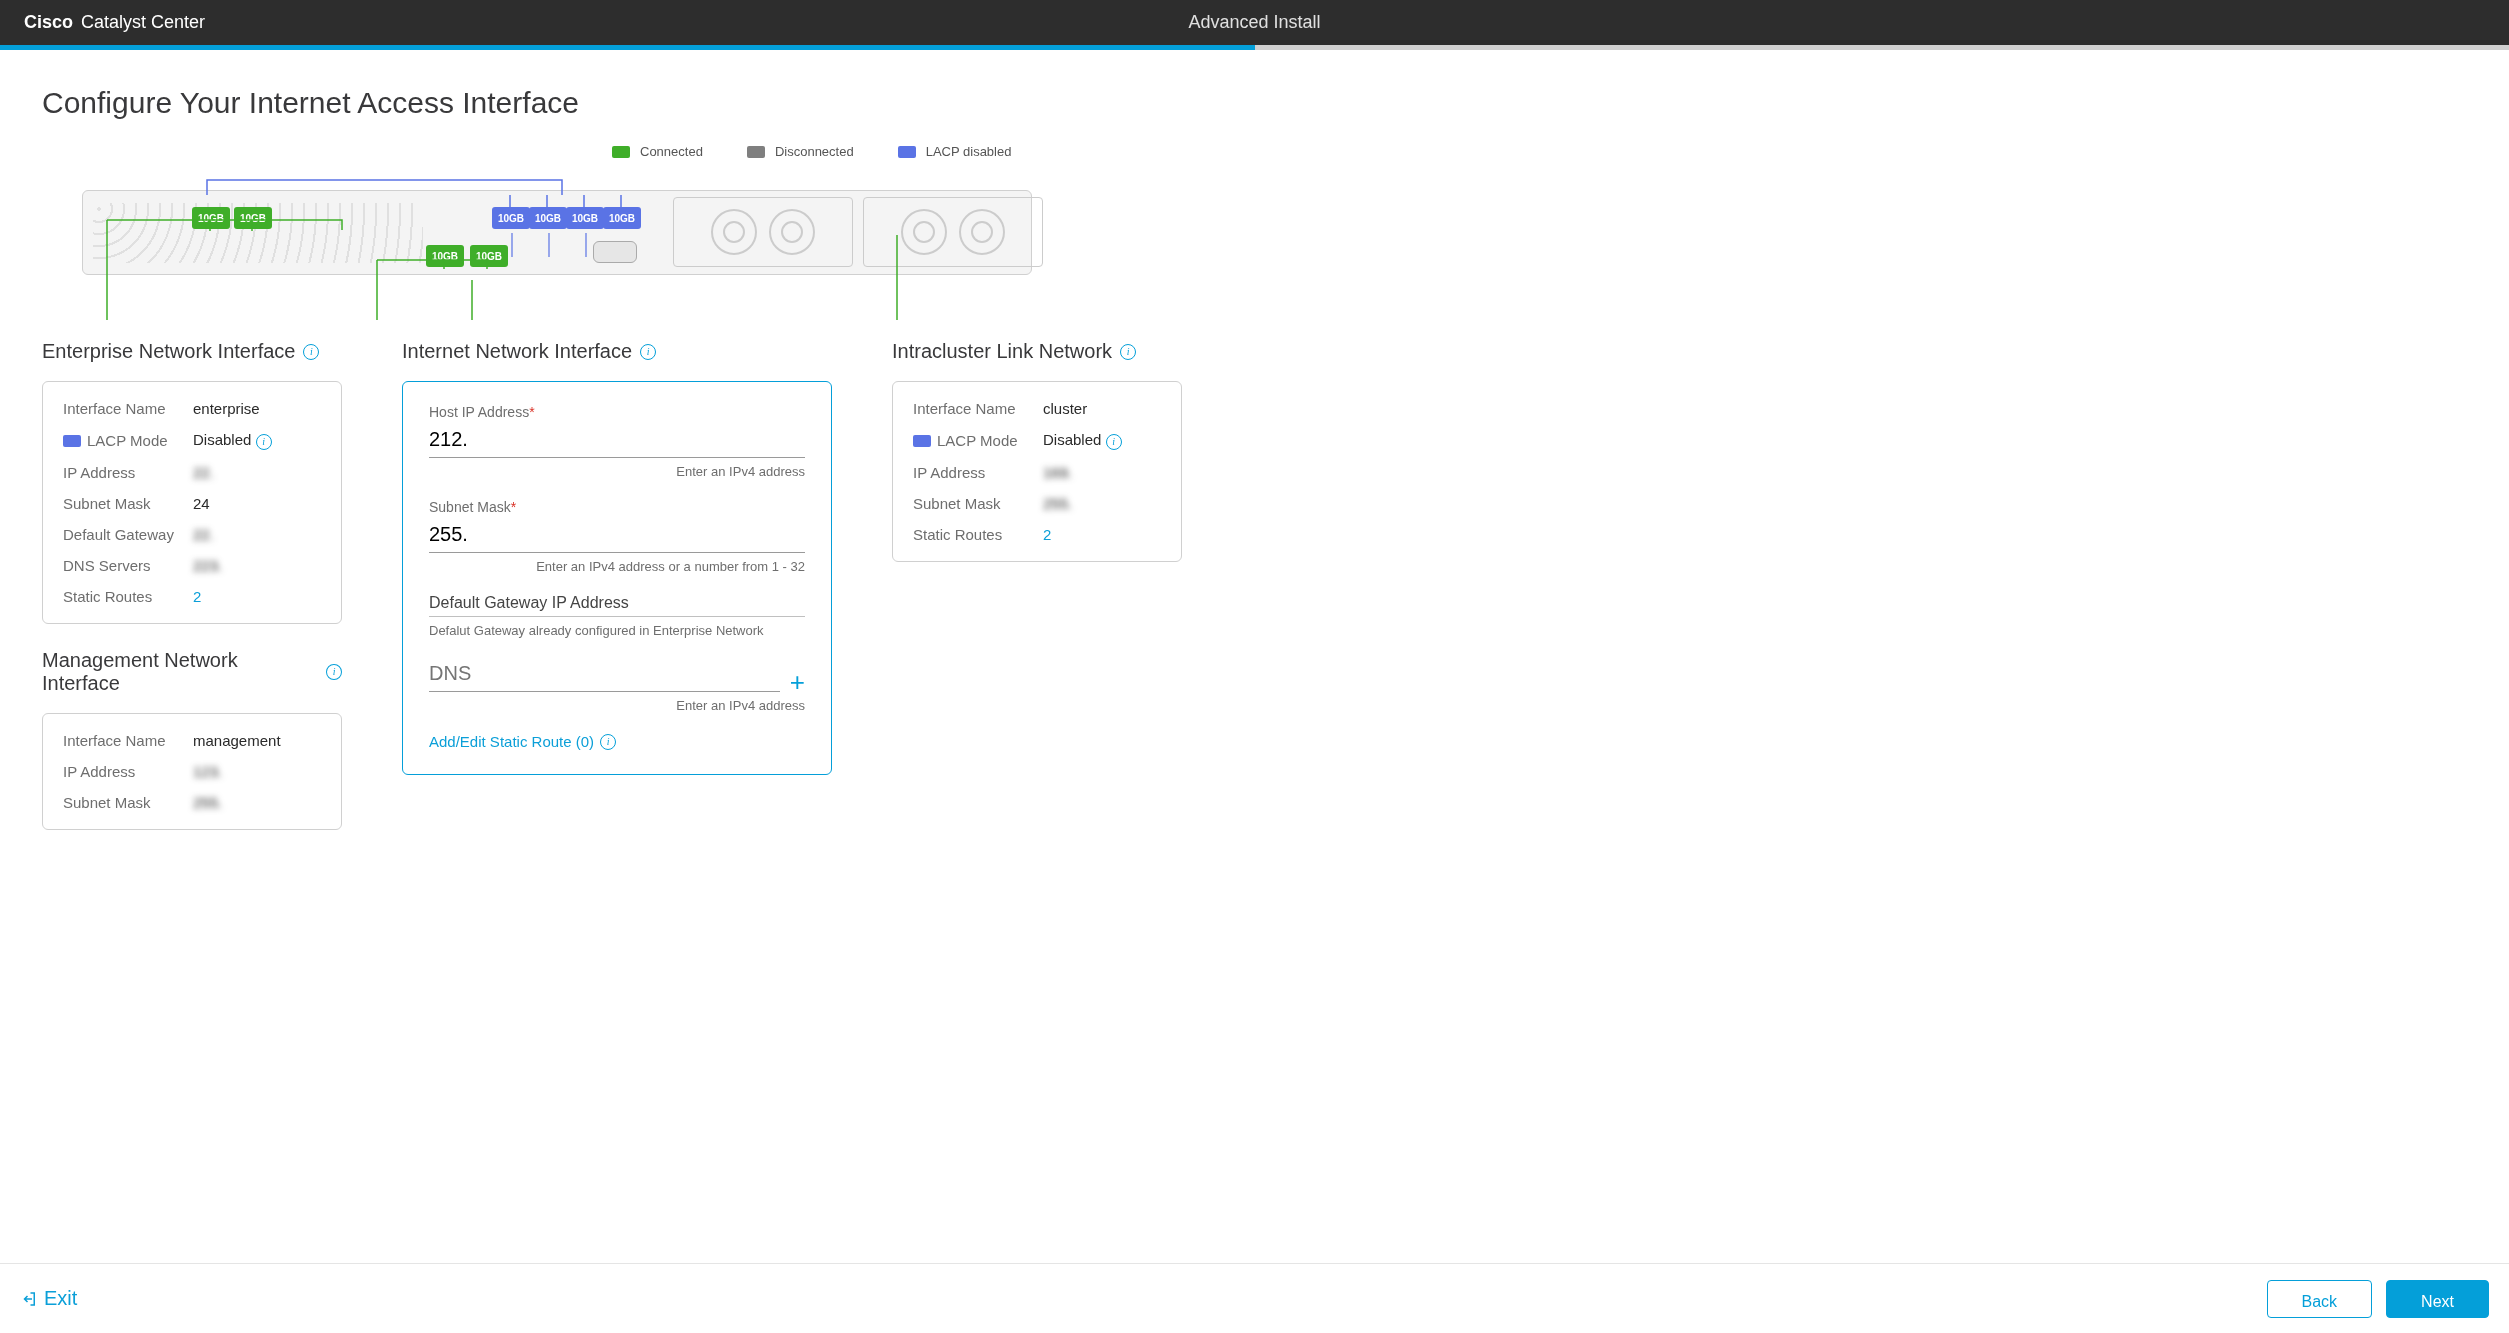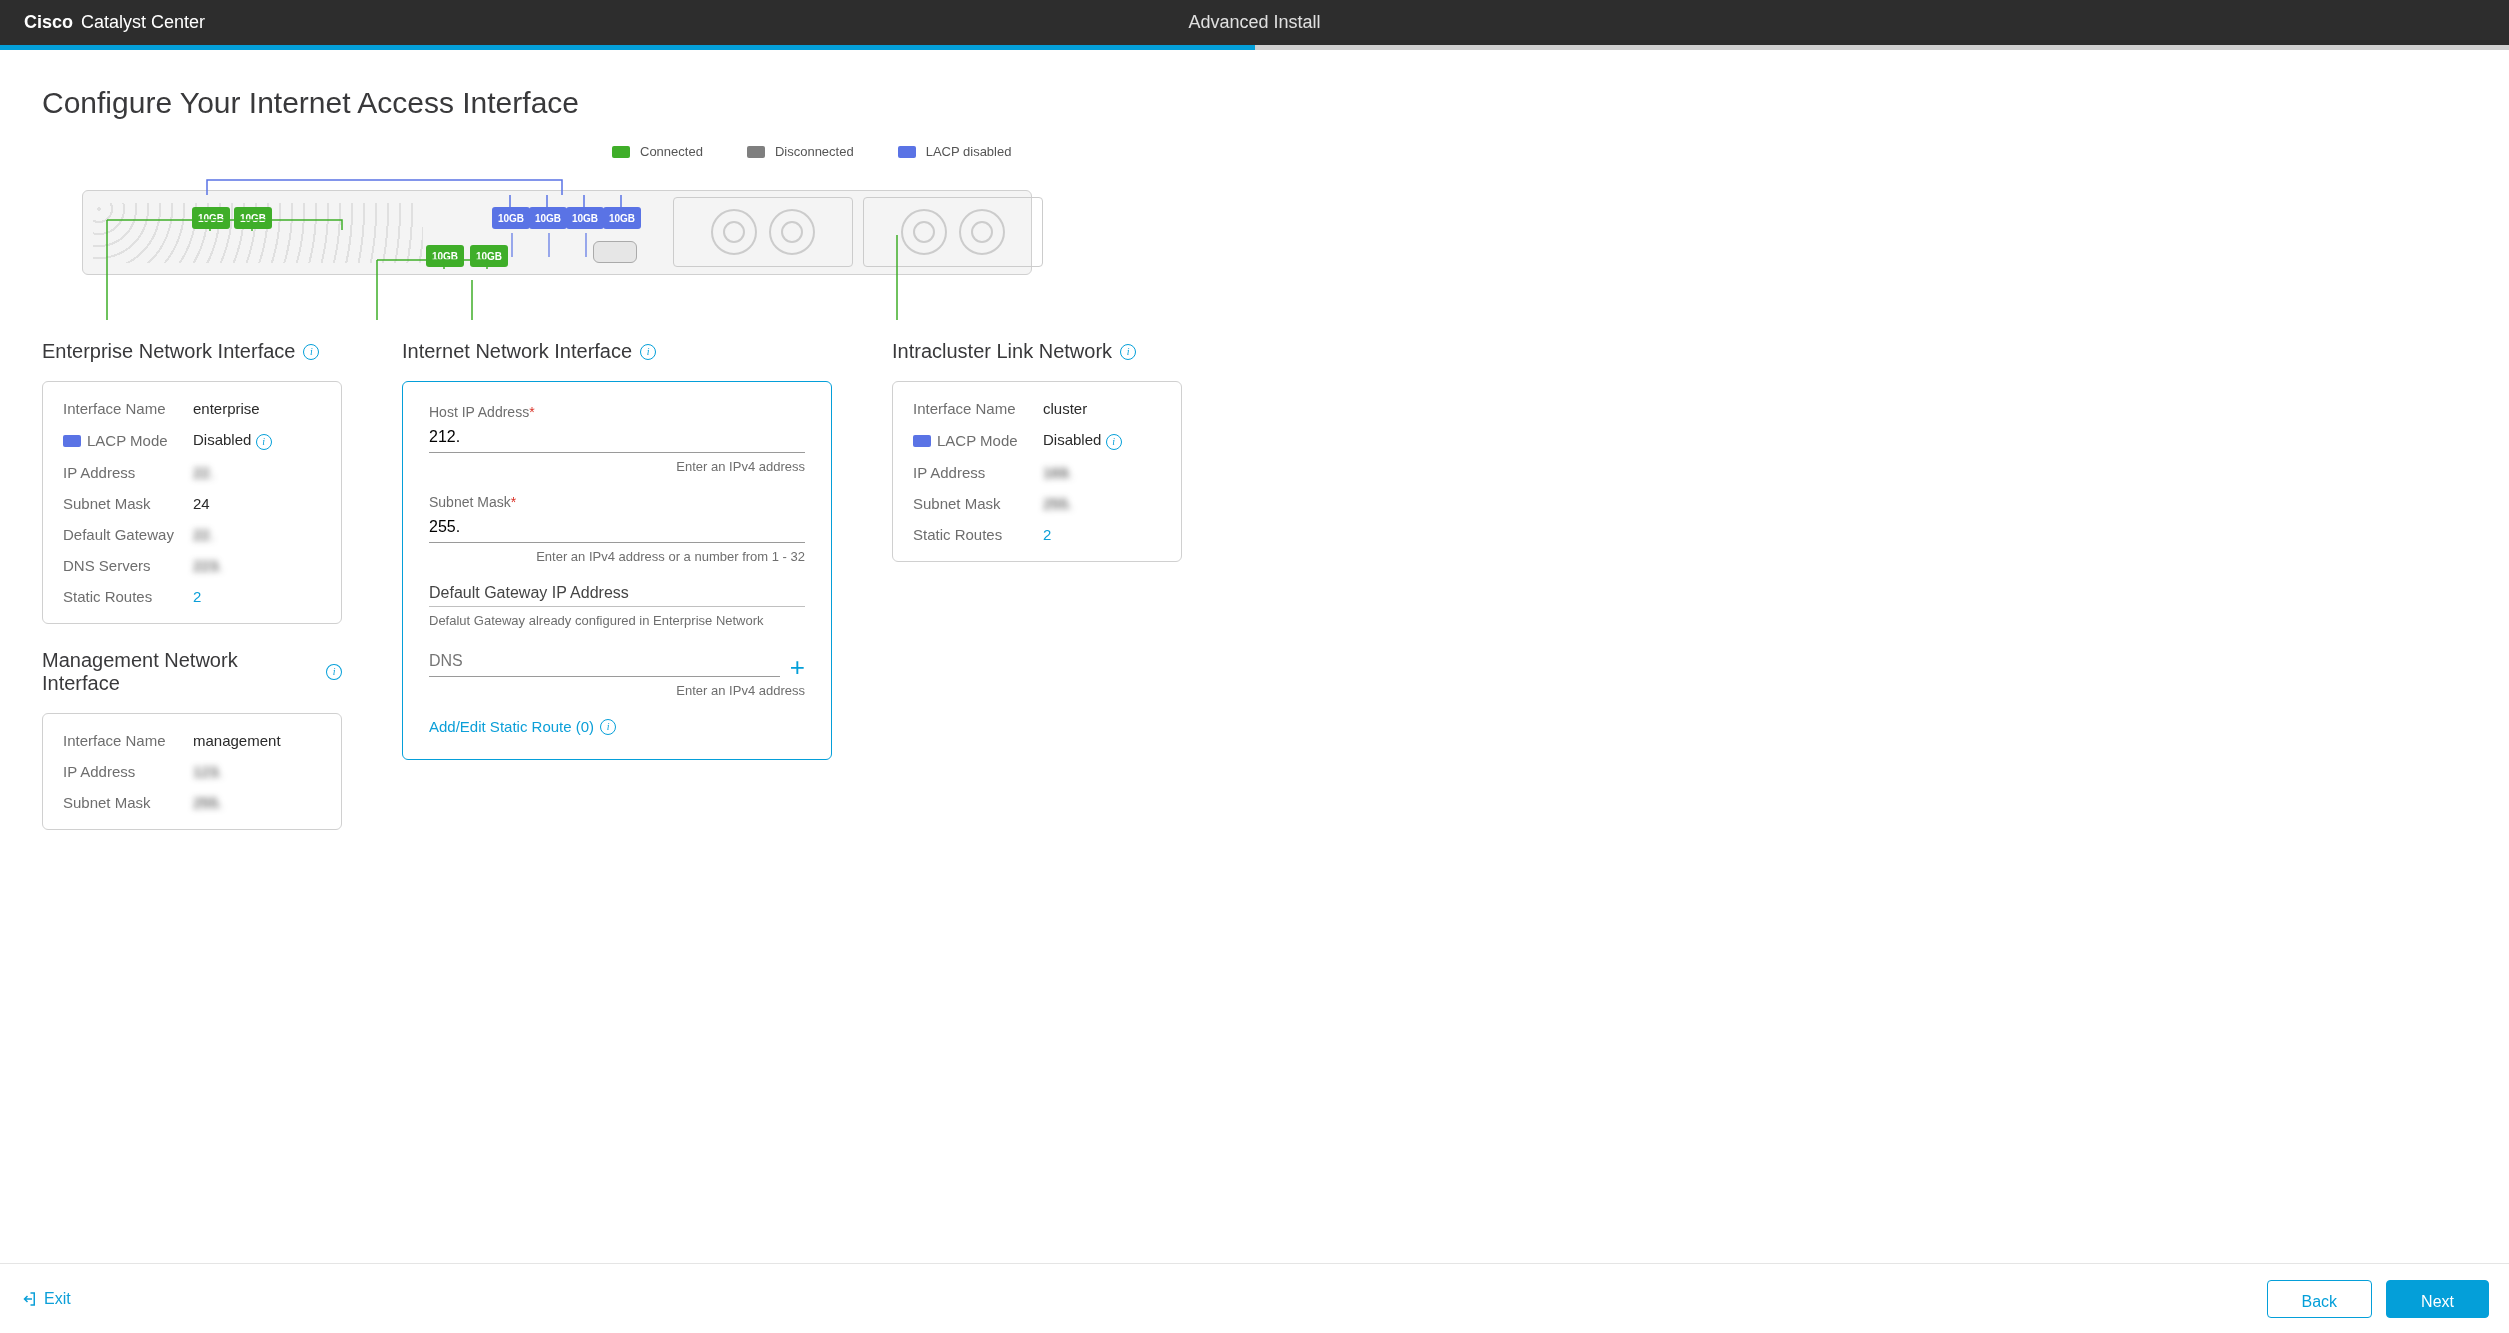--- a/index.html
+++ b/index.html
@@ -58,29 +58,29 @@
   .kv{display:grid;grid-template-columns:130px 1fr;row-gap:14px;align-items:center;font-size:15px;}
   .kv .k{color:#6e6e6e;}
   .kv .v{color:#2a2a2a;}
   .kv .v.blur{filter:blur(3px);user-select:none;}
   .kv .v.link{color:var(--link);}
   .lacp-icon{width:18px;height:12px;background:var(--blue);display:inline-block;margin-right:6px;vertical-align:-1px;border-radius:2px;}
   
   .fld{margin-bottom:20px;}
   .fld-label{font-size:14px;color:#6e6e6e;margin-bottom:4px;}
   .req{color:#d93025;}
-  .fld-input{width:100%;border:none;border-bottom:1px solid #9a9a9a;font-size:16px;padding:4px 0 6px;background:transparent;outline:none;}
+  .fld-input{width:100%;border:none;border-bottom:1px solid #9a9a9a;font-size:20px;padding:4px 0 6px;background:transparent;outline:none;}
   .fld-hint{font-size:13px;color:#6e6e6e;text-align:right;margin-top:6px;}
   .fld-hint.left{text-align:left;}
   .dns-row{display:flex;align-items:flex-end;gap:10px;}
   .plus{font-size:26px;color:var(--accent);line-height:20px;cursor:pointer;font-weight:300;}
   .static-link{color:var(--link);font-size:15px;display:flex;align-items:center;gap:6px;margin-top:14px;}
   
   .footer{position:fixed;bottom:0;left:0;right:0;background:#fff;border-top:1px solid var(--footer-border);height:70px;display:flex;align-items:center;justify-content:space-between;padding:0 20px;}
-  .exit{color:var(--link);font-size:16px;display:flex;align-items:center;gap:6px;cursor:pointer;}
+  .exit{color:var(--link);font-size:20px;display:flex;align-items:center;gap:6px;cursor:pointer;}
   .exit svg{stroke:var(--link);}
   .btns{display:flex;gap:14px;}
   .btn{height:38px;padding:12px 34px;border-radius:4px;font-size:16px;cursor:pointer;}
   .btn.secondary{background:#fff;border:1px solid var(--accent);color:var(--accent);}
   .btn.primary{background:var(--accent);border:1px solid var(--accent);color:#fff;}
 </style>
 </head>
 <body>
 
 <div class="hdr">

